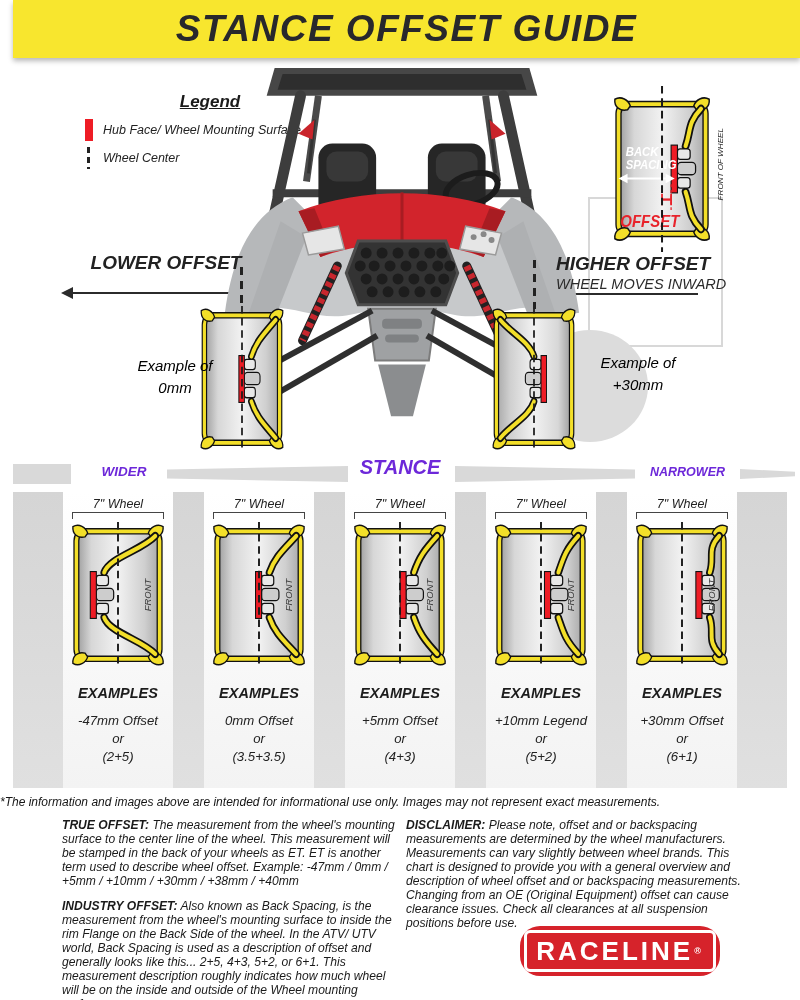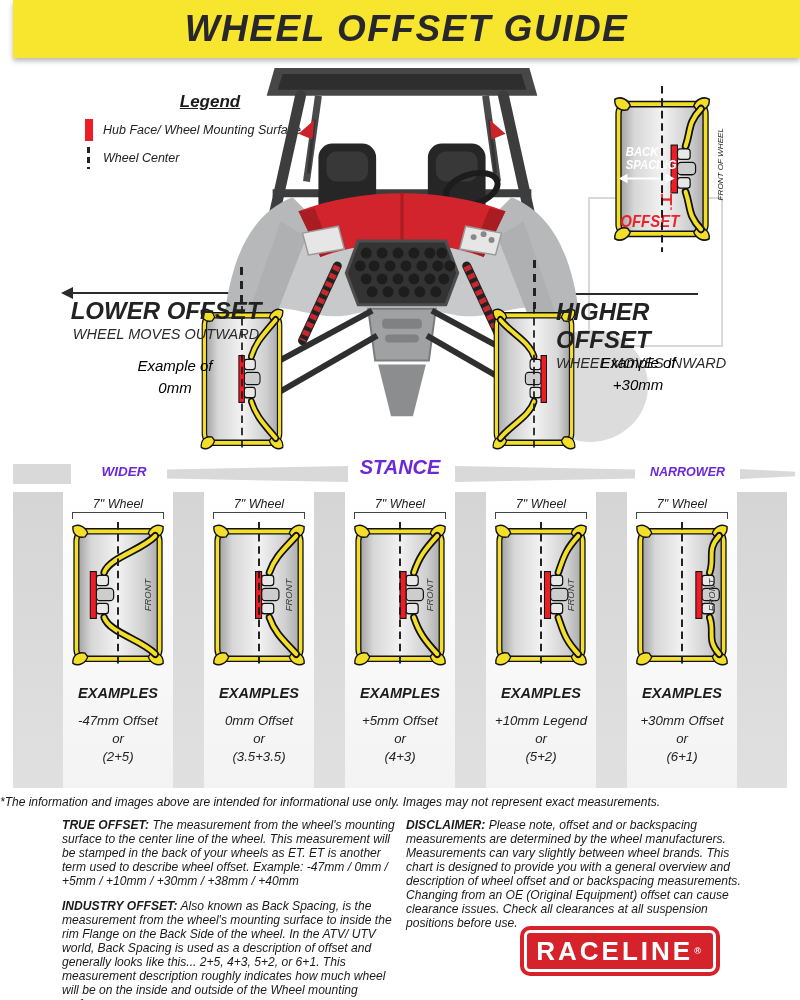--- a/index.html
+++ b/index.html
@@ -13,21 +13,21 @@
   
   .legend{position:absolute;left:85px;top:92px;width:250px;}
   .legend-title{font-size:17px;font-weight:bold;font-style:italic;text-decoration:underline;margin-bottom:7px;text-align:center;}
   .legend-row{display:flex;align-items:center;margin-bottom:6px;}
   .sw-hub{width:8px;height:22px;background:#ee1c25;margin-right:10px;}
   .sw-center{width:3px;height:22px;margin-right:13px;margin-left:2px;
              background:repeating-linear-gradient(180deg,#222 0 6px,transparent 6px 10px);}
   .legend-row span{font-size:12.5px;font-style:italic;color:#222;}
   
   .callout{position:absolute;text-align:center;}
-  .co-title{font-size:24px;font-weight:bold;font-style:italic;color:#222;margin-top:45px;}
+  .co-title{font-size:19px;font-weight:bold;font-style:italic;color:#222;}
   .co-sub{font-size:14.5px;font-style:italic;color:#2b2b2b;margin-top:1px;}
   .arrow{position:absolute;height:0;border-top:2.4px solid #2b2b2b;}
   .arrow::before{content:'';position:absolute;left:-3px;top:-7.5px;width:0;height:0;
                  border-right:12px solid #2b2b2b;border-top:6px solid transparent;border-bottom:6px solid transparent;}
   .vdash{position:absolute;width:3px;background:repeating-linear-gradient(180deg,#222 0 8px,transparent 8px 14px);z-index:4;}
   .example{position:absolute;text-align:center;font-size:15px;font-style:italic;color:#000000;line-height:1.45;z-index:5;}
   .framebox{position:absolute;left:588px;top:197px;width:131px;height:146px;background:#fff;
             border:2px solid #d8d8d8;z-index:0;}
   .blob{position:absolute;left:532px;top:330px;width:116px;height:112px;border-radius:50%;background:#dcdcdc;z-index:1;}
   .wheel-slot{position:absolute;z-index:3;}
@@ -49,33 +49,33 @@
   .ex-title{margin-top:15px;font-size:14.5px;font-weight:bold;font-style:italic;color:#1c1c1c;}
   .ex-lines{margin-top:11px;font-size:13.2px;font-style:italic;color:#222;line-height:1.35;text-align:center;}
   
   .footnote{position:absolute;left:0;top:795px;width:100%;font-size:12px;
             font-style:italic;color:#151515;}
   .defcol{position:absolute;top:818px;font-size:12.1px;font-style:italic;line-height:1.16;color:#1a1a1a;}
   .defcol.left{left:62px;width:336px;} .defcol.right{left:406px;width:344px;}
   .defcol p{margin:0 0 11px 0;}
   .defcol b{font-style:italic;}
   
-  .logo{position:absolute;left:520px;top:926px;width:200px;height:50px;background:#d6232b;border-radius:10px;z-index:5;}
+  .logo{position:absolute;left:520px;top:926px;width:200px;height:50px;background:#d6232b;border-radius:20px;z-index:5;}
   .logo .inner{position:absolute;inset:4px;border:3px solid #fff;border-radius:6px;}
   .logo .txt{position:absolute;inset:0;display:flex;align-items:center;justify-content:center;
              color:#fff;font-weight:bold;font-size:26px;letter-spacing:3px;}
   .logo sup{font-size:9px;margin-left:1px;}
 </style>
 </head>
 <body>
 
 <div class="page">
 
   <div class="banner">
-    <h1>WHEEL OFFSET GUIDE</h1>
+    <h1>STANCE OFFSET GUIDE</h1>
   </div>
 
   <div class="legend">
     <div class="legend-title">Legend</div>
     <div class="legend-row">
       <div class="sw-hub"></div>
       <span>Hub Face/ Wheel Mounting Surface</span>
     </div>
     <div class="legend-row">
       <div class="sw-center"></div>
@@ -215,21 +215,20 @@
       <text x="14" y="141" fill="#e8232b" font-weight="bold" font-style="italic" font-size="16.5" font-family="'Liberation Sans',sans-serif">OFFSET</text>
         </g>
       <line x1="64" y1="2" x2="64" y2="176" stroke="#1a1a1a" stroke-width="2.2" stroke-dasharray="8 5"></line>
       <text x="131" y="84" transform="rotate(-90 131 84)" text-anchor="middle" font-size="8.5" font-style="italic" fill="#222" font-family="'Liberation Sans',sans-serif">FRONT OF WHEEL</text>
     </svg>
     </div>
   <div class="framebox"></div>
 
   <div class="callout" style="left:60px;top:252px;width:212px;z-index:5;">
     <div class="co-title">LOWER OFFSET</div>
-    <div class="co-sub">WHEEL MOVES OUTWARD</div>
   </div>
   <div class="arrow" style="left:64px;top:292px;width:176px;"></div>
   <div class="vdash" style="left:240px;top:267px;height:42px;"></div>
 
   <div class="callout" style="left:556px;top:253px;width:190px;text-align:left;z-index:5;">
     <div class="co-title">HIGHER OFFSET</div>
     <div class="co-sub">WHEEL MOVES INWARD</div>
   </div>
   <div class="arrow" style="left:546px;top:293px;width:152px;"></div>
   <div class="vdash" style="left:533px;top:260px;height:49px;"></div>

